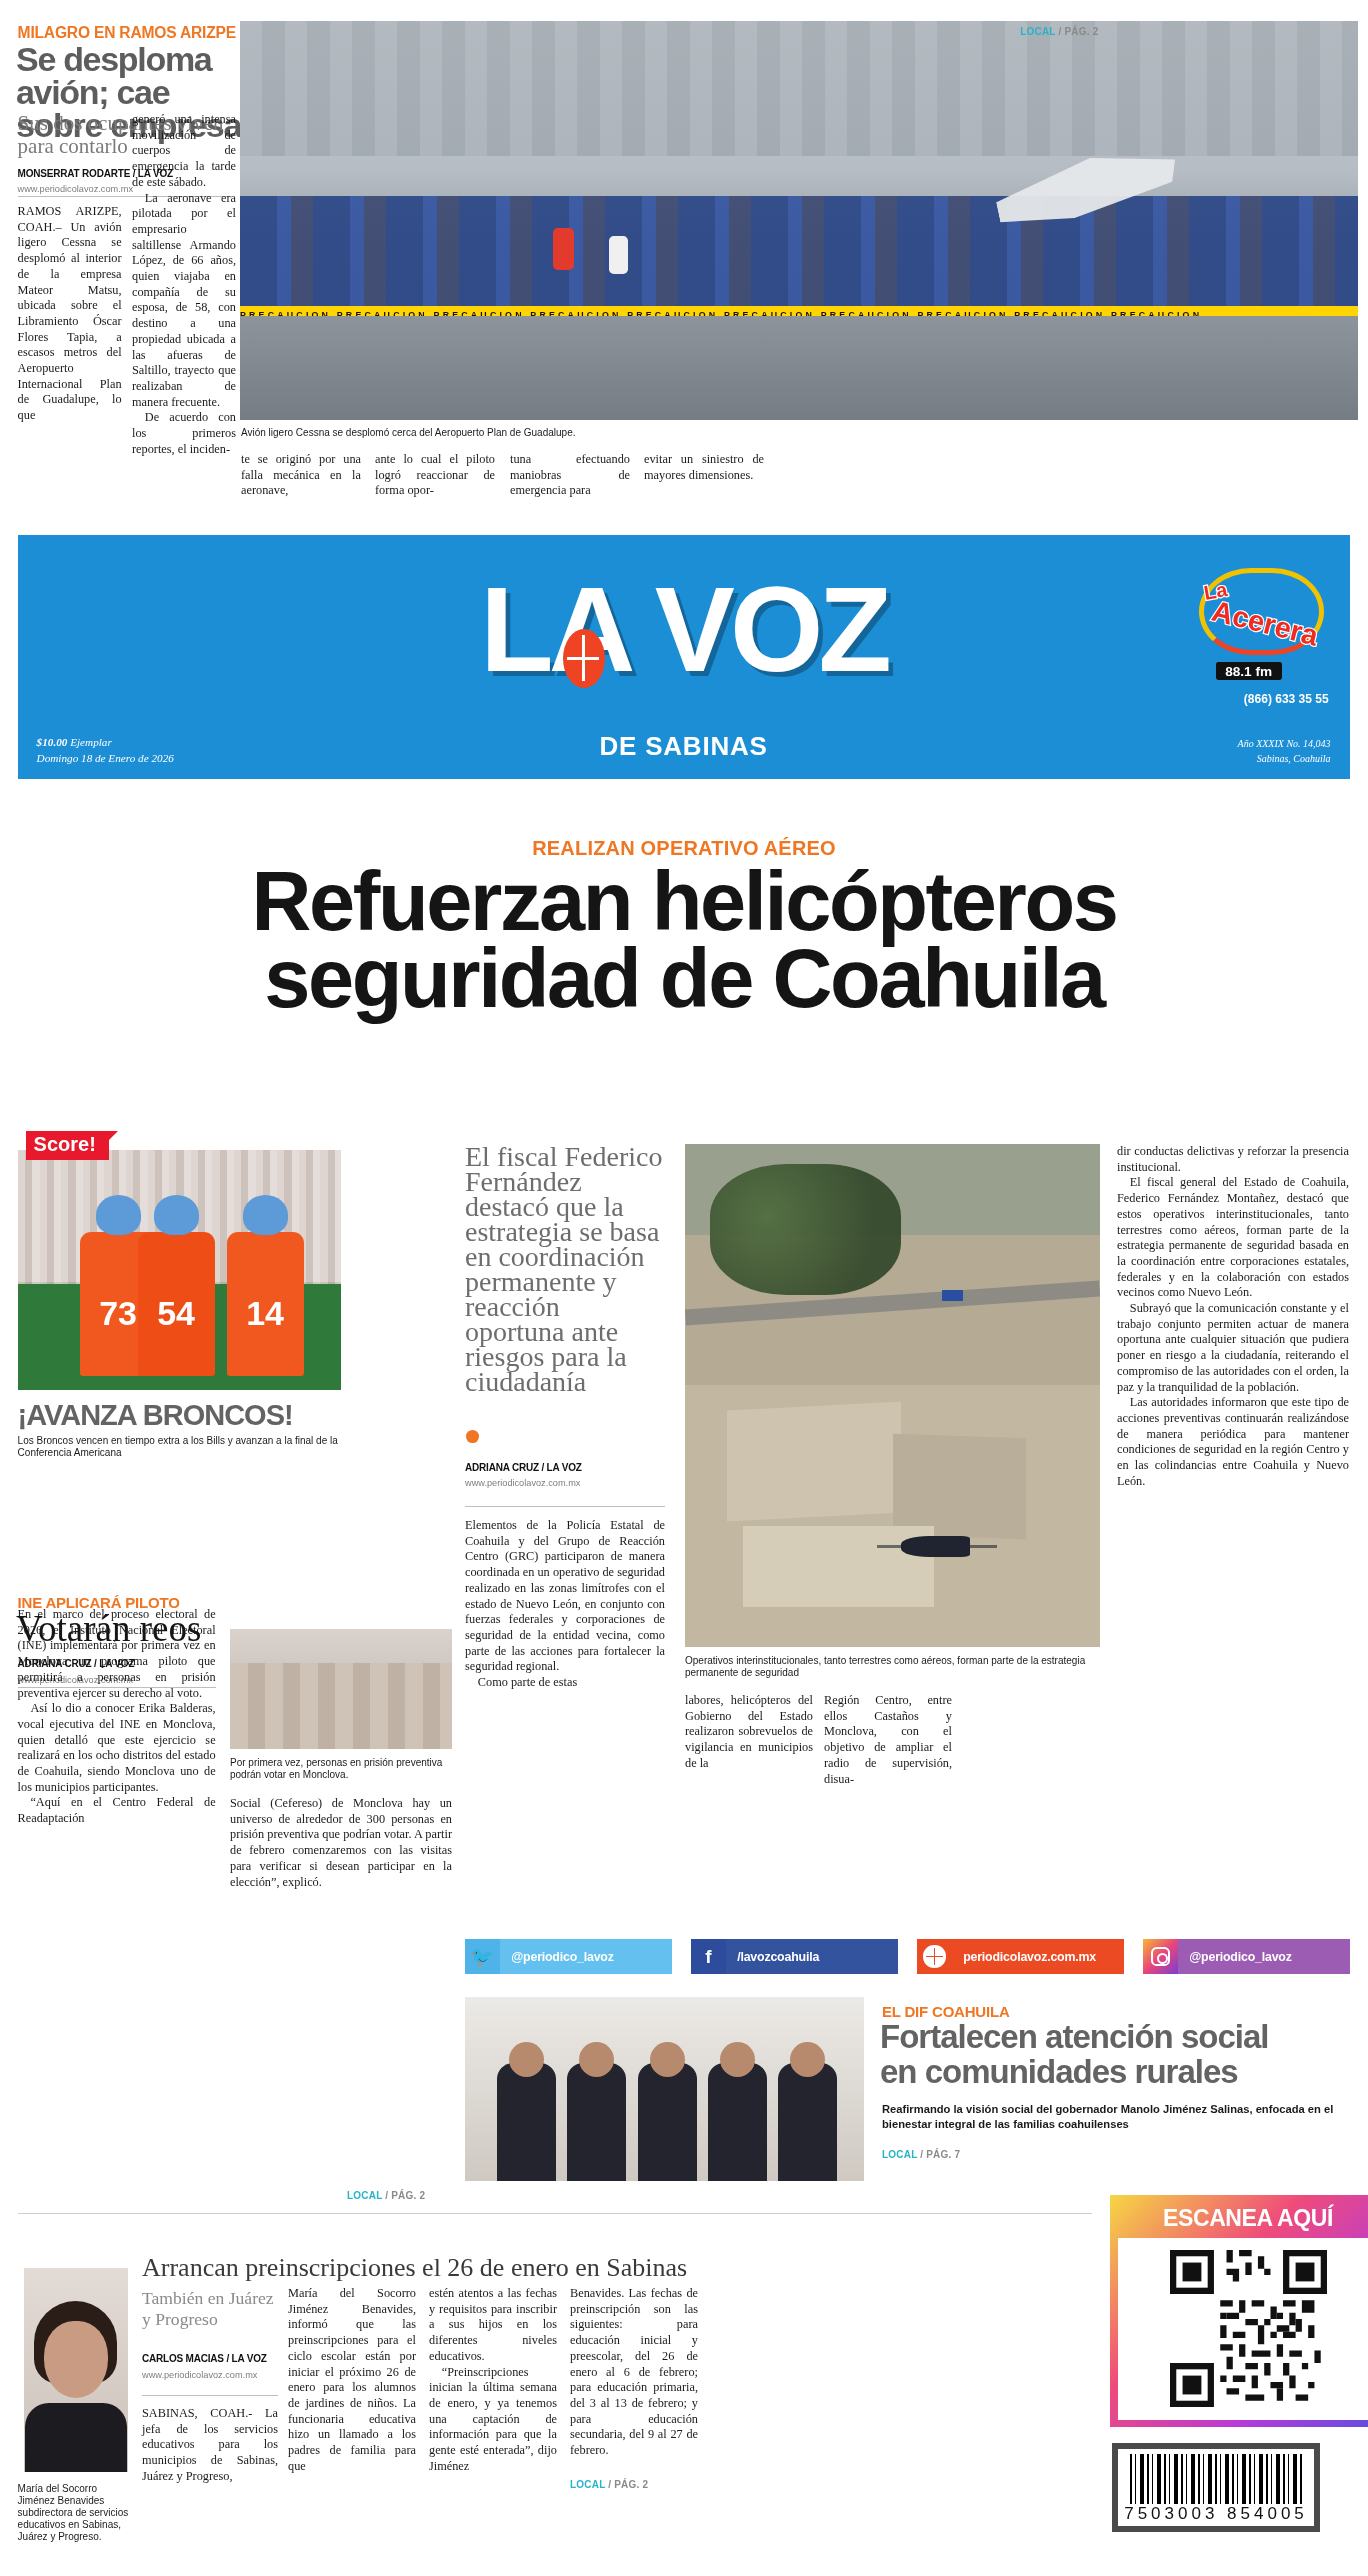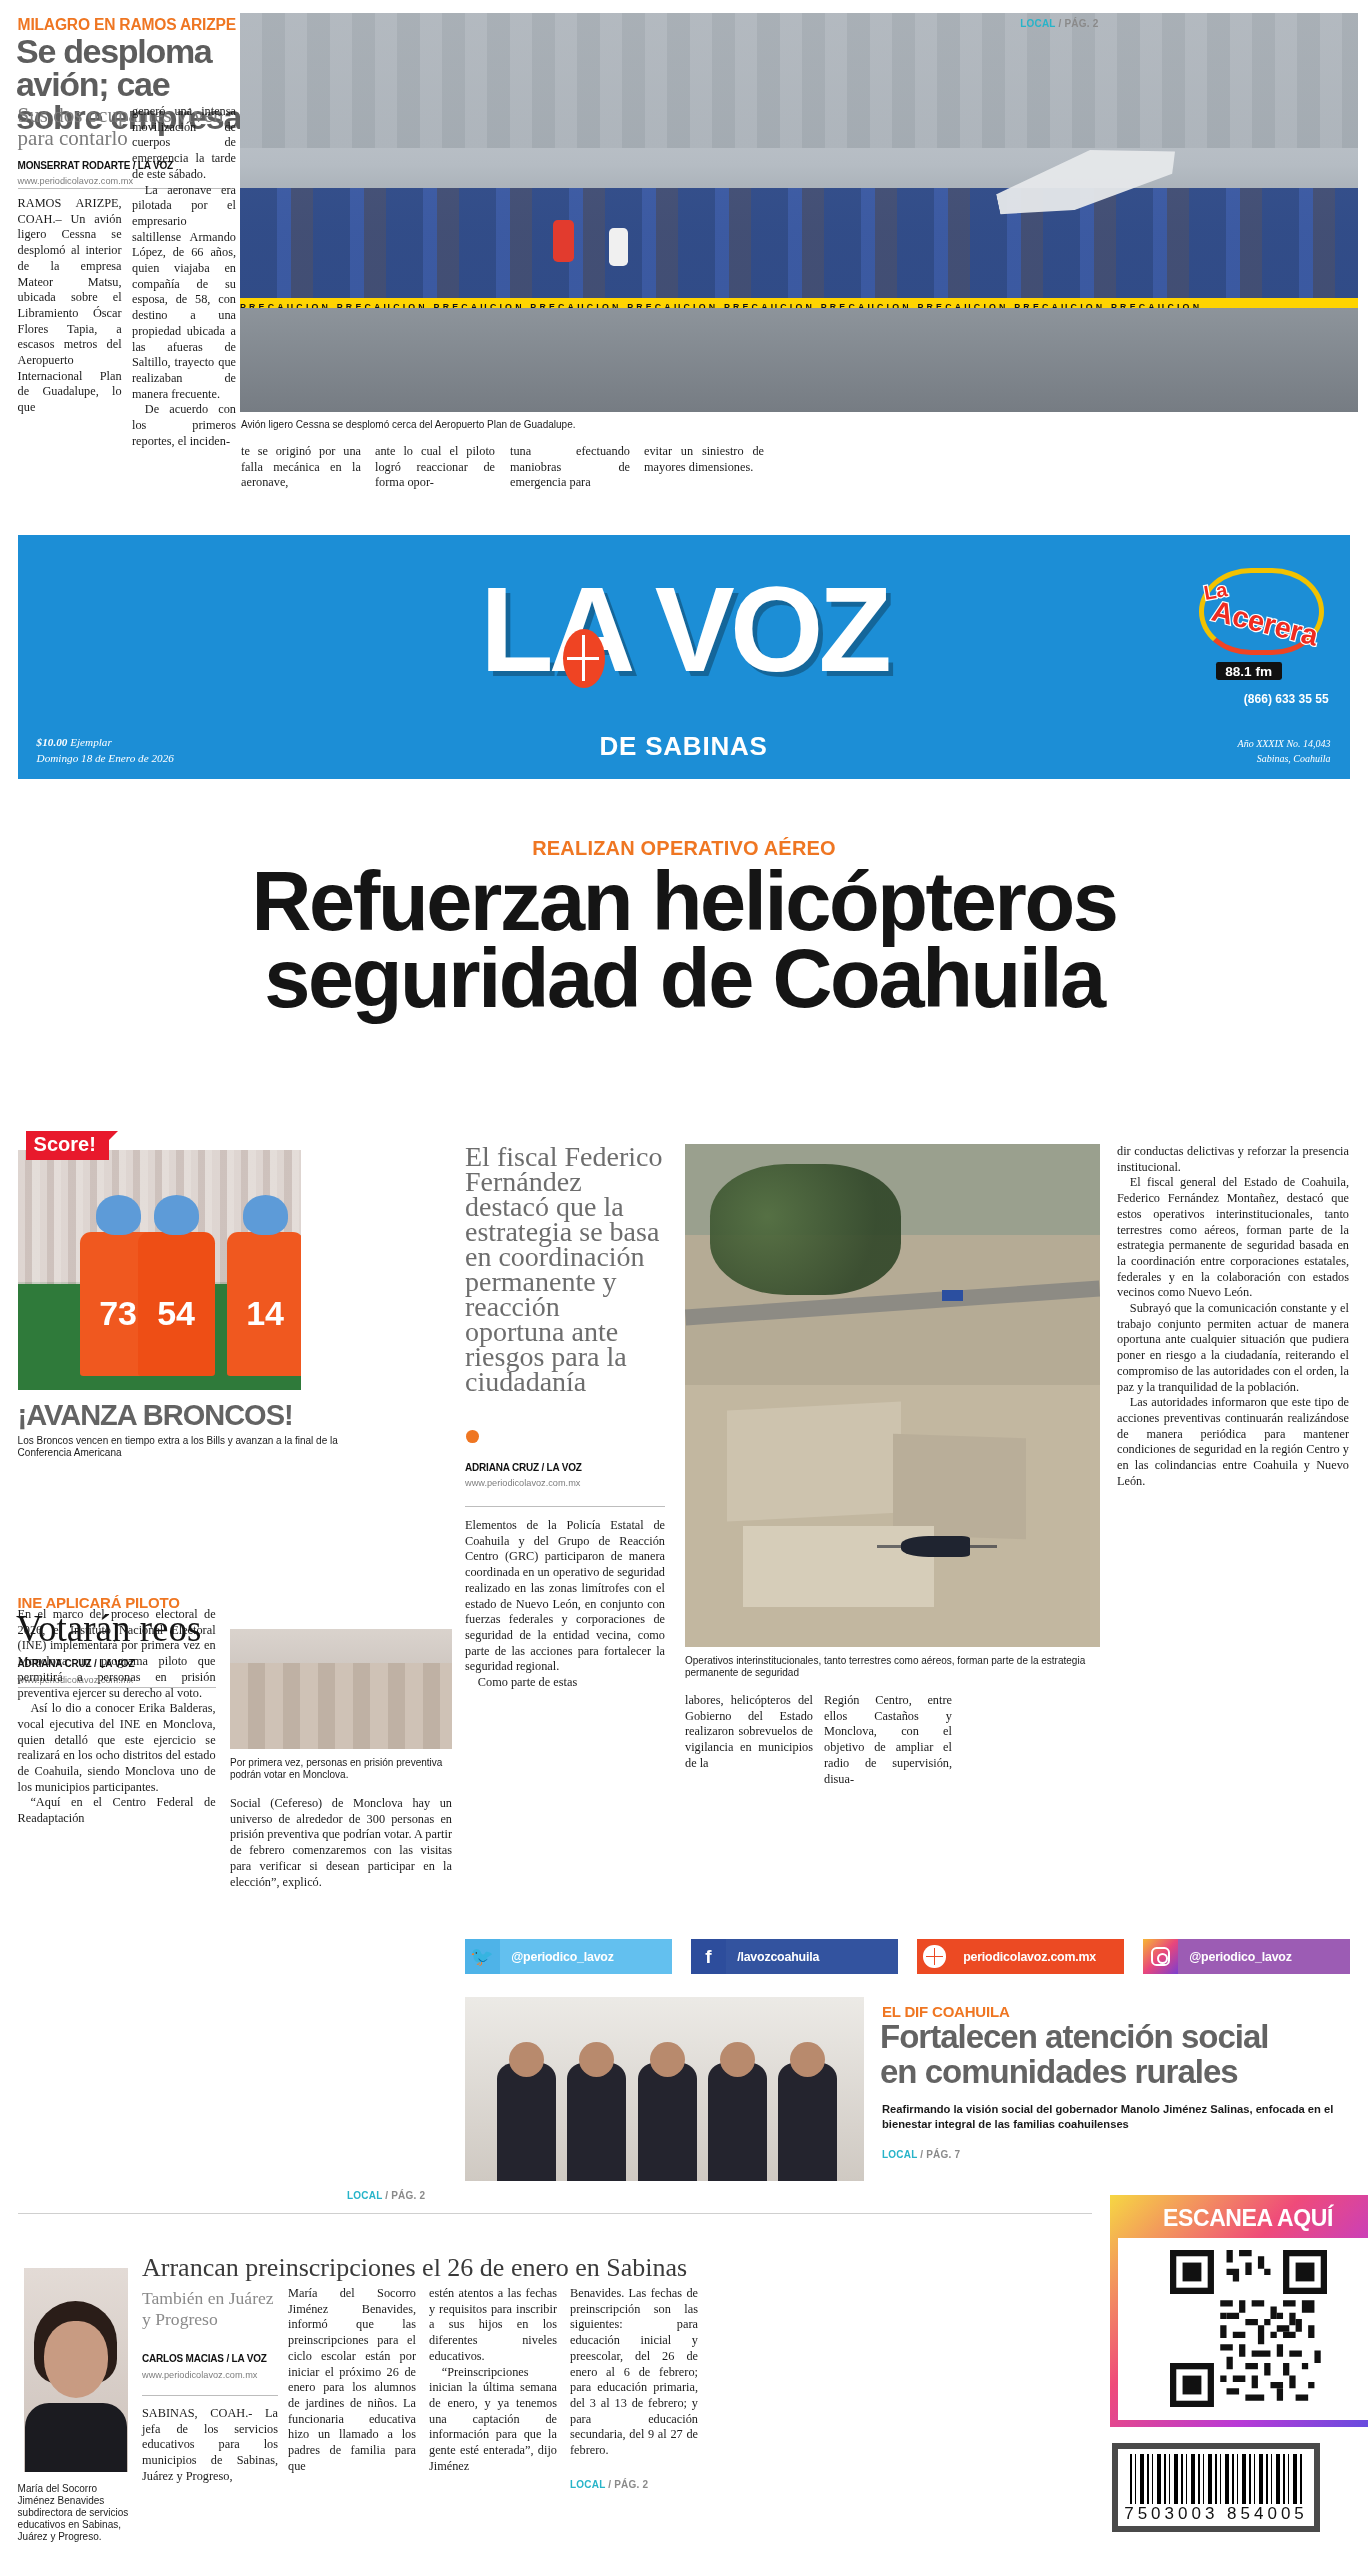--- a/index.html
+++ b/index.html
@@ -42,21 +42,21 @@
     font-size:10px; line-height:12px; color:#1a1a1a;
   }
   .pagref {
     font-family:"Liberation Sans", sans-serif;
     font-weight:bold; font-size:10px; letter-spacing:0.2px;
   }
   .pagref .loc { color:#27b4c9; }
   .pagref .pg { color:#8a8a8a; }
 
   
-  #top-strip { position:absolute; left:0; top:0; width:1116px; height:519px; }
+  #top-strip { position:absolute; left:0; top:8px; width:1116px; height:519px; }
   #top-kicker { position:absolute; left:17.6px; top:16px; font-size:15.6px; }
   #top-head {
     position:absolute; left:16px; top:35px; width:240px;
     font-family:"Liberation Sans", sans-serif; font-weight:bold;
     font-size:34px; line-height:33px; letter-spacing:-1.3px;
     color:#5d5d5d;
   }
   #top-deck {
     position:absolute; left:17.6px; top:104px; width:232px;
     font-family:"Liberation Serif", serif; font-size:21px; line-height:23px;
@@ -167,21 +167,21 @@
   
   #score-badge {
     position:absolute; left:25.6px; top:1131px; z-index:5;
     background:#e8192c; color:#fff; font-family:"Liberation Sans", sans-serif;
     font-weight:bold; font-size:20px; padding:2.4px 12.8px 4px 8px;
   }
   #score-badge::after{
     content:""; position:absolute; right:-9.6px; top:0; border-left:9.6px solid #e8192c;
     border-bottom:9.6px solid transparent; height:0;
   }
-  #sport-photo { position:absolute; left:17.6px; top:1150px; width:283px; height:240px; }
+  #sport-photo { position:absolute; left:17.6px; top:1150px; width:323px; height:240px; }
   .stadium { position:absolute; inset:0; background:
       linear-gradient(#e9e2dd 0 55%, #2f7a3a 55% 100%); }
   .stad-crowd { position:absolute; left:0; top:0; width:100%; height:56%;
       background:repeating-linear-gradient(90deg,#dcd3cf 0 7.2px,#c9bcb7 7.2px 14.4px,#e3dcd8 14.4px 21.6px); opacity:.85;}
   .pl { position:absolute; bottom:6%; width:77px; height:144px; background:#f0581f; border-radius:11.2px 11.2px 3.2px 3.2px;}
   .pl .num { position:absolute; left:0; right:0; top:62px; text-align:center; color:#fff;
       font-family:"Liberation Sans", sans-serif; font-weight:bold; font-size:34px;}
   .pl .hel { position:absolute; left:50%; top:-37px; margin-left:-22.4px; width:45px;height:40px;
       background:#5d9bd8; border-radius:50% 50% 42% 42%;}
   #pl1 { left:62px; }

